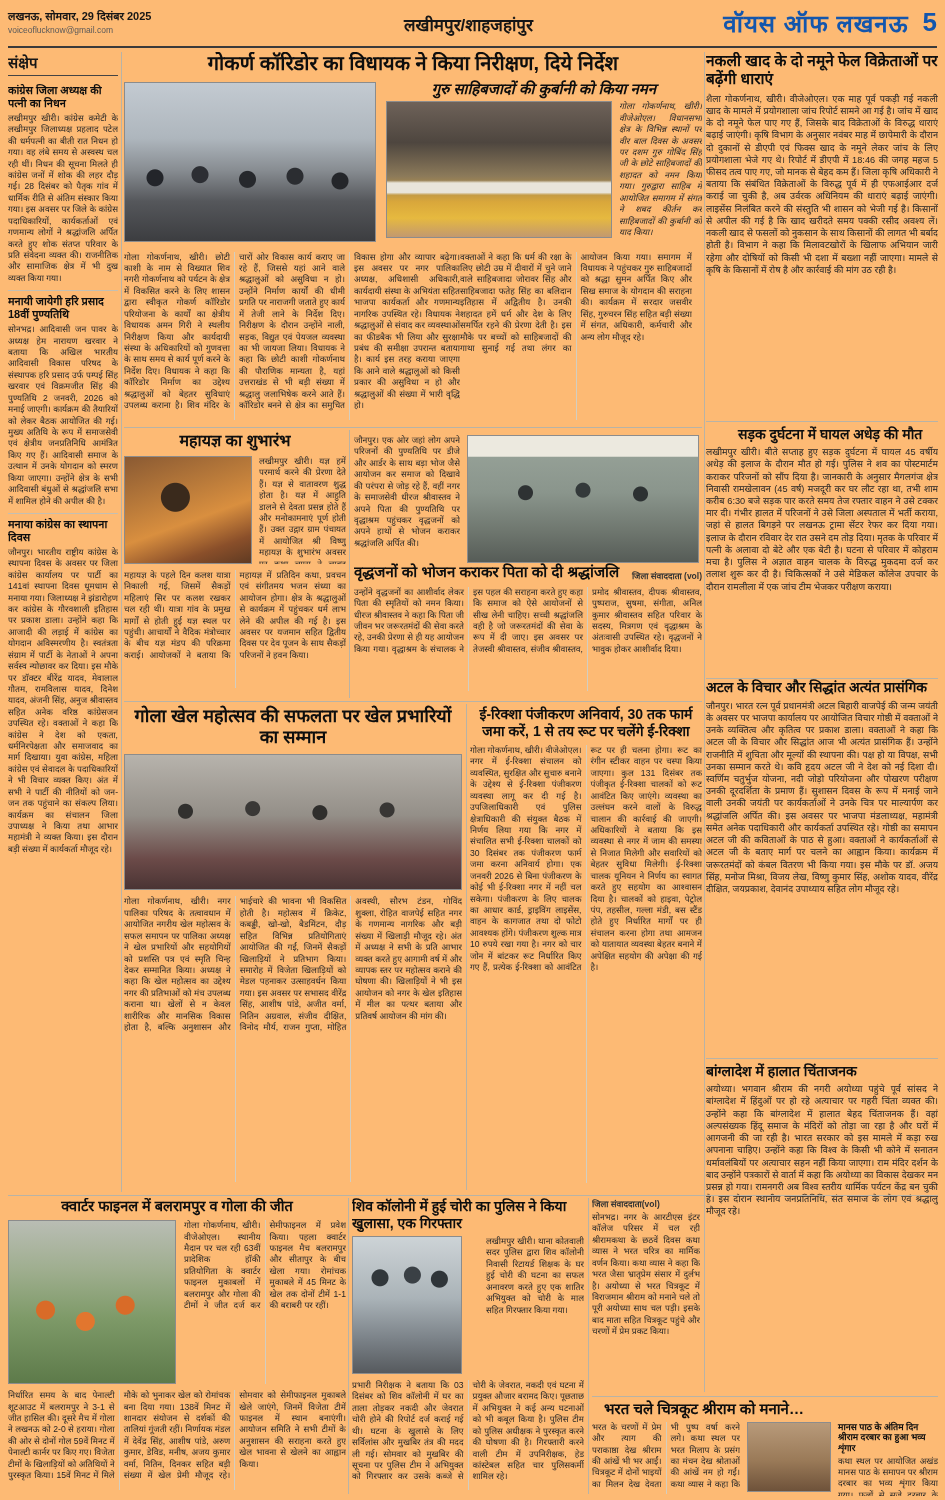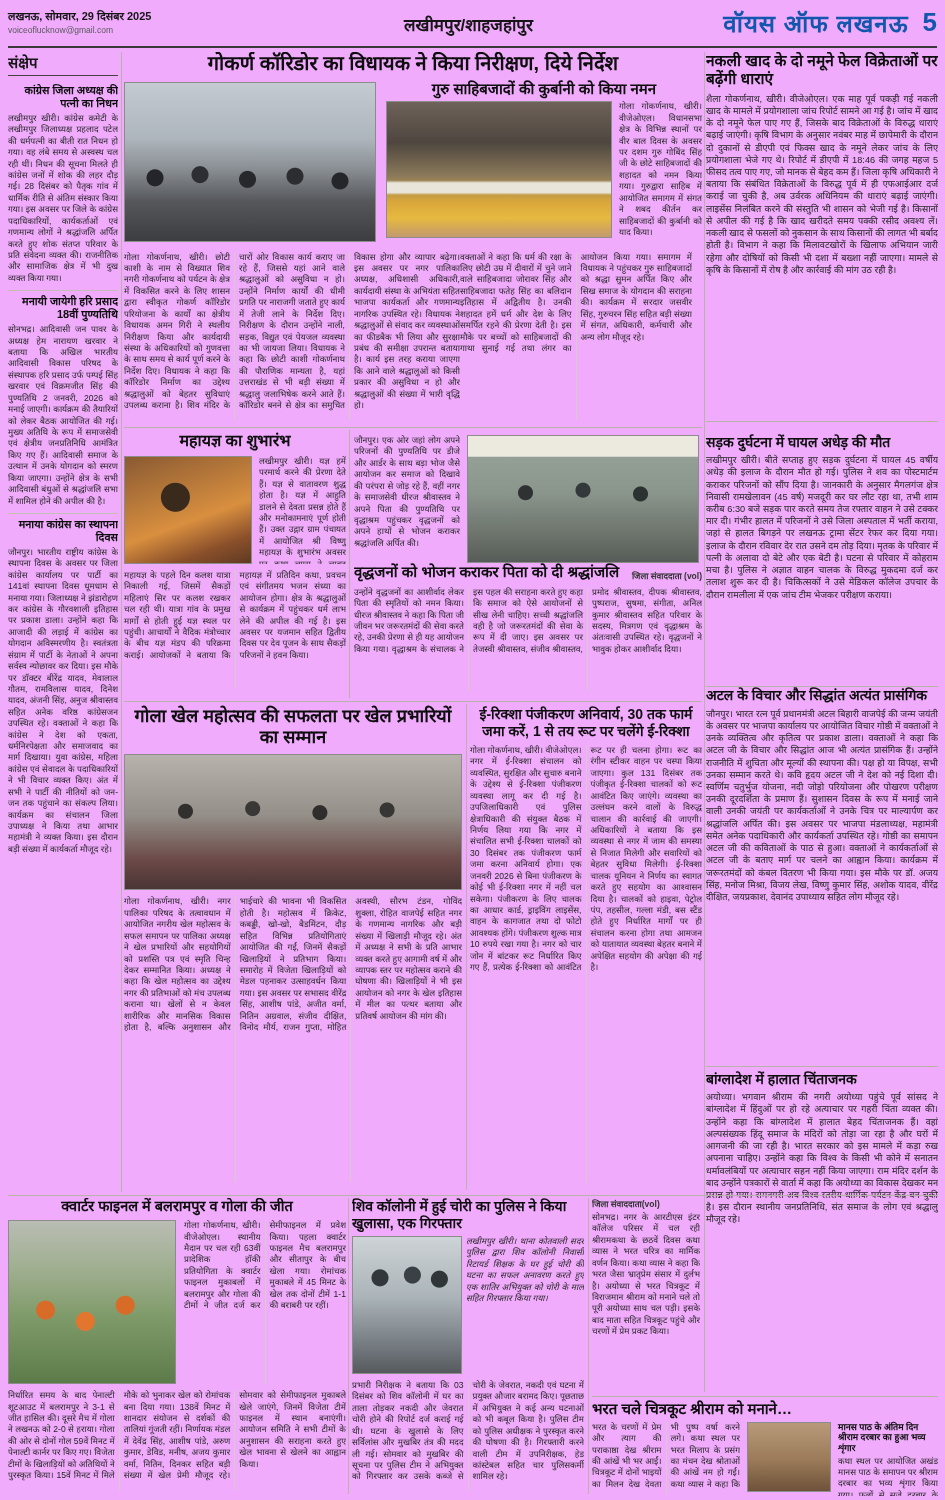--- a/index.html
+++ b/index.html
@@ -1,16 +1,16 @@
 <!DOCTYPE html>
 <html><head>
 <meta charset="utf-8">
 <style>
   html,body{margin:0;padding:0;background:#e8e6e0;}
-  .page{position:relative;width:945px;height:1500px;background:#f0abfc;
+  .page{position:relative;width:945px;height:1500px;background:#fdba74;
         font-family:"Liberation Sans","DejaVu Sans",sans-serif;color:#161616;overflow:hidden;margin:0 auto;}
   .abs{position:absolute;}
   .hl{font-weight:bold;color:#0e0e0e;line-height:1.18;}
   .bt{font-size:8.6px;line-height:1.33;text-align:justify;color:#262626;overflow:hidden;}
   .bt-lg{font-size:9.2px;}
   .c2{column-count:2;column-gap:9px;column-rule:1px solid #d3cec0;}
   .c3{column-count:3;column-gap:9px;column-rule:1px solid #d3cec0;}
   .vline{width:1px;background:#b8b3a6;}
   .hline{height:1px;background:#b8b3a6;}
   .photo{border:1px solid #8c8c8c;box-sizing:border-box;}
@@ -19,21 +19,21 @@
   .mast-date{font-size:11px;font-weight:bold;}
   .mast-email{font-size:8.5px;color:#5a5a5a;margin-top:2px;}
   .mast-center{left:0;right:8px;top:9px;text-align:center;font-size:17px;font-weight:bold;}
   .mast-right{right:0;top:2px;display:flex;align-items:center;gap:14px;}
   .brand{font-size:24px;font-weight:bold;letter-spacing:1px;}
   .pageno{font-size:26px;font-weight:bold;}
   
   .briefs{left:8px;top:52px;width:110px;height:1138px;overflow:hidden;}
   .briefs-title{font-size:15px;font-weight:bold;border-bottom:1.5px solid #444;padding-bottom:3px;margin-bottom:4px;}
   .brief{border-bottom:1px solid #c4bfb2;padding:4px 0 6px;}
-  .brief h3{font-size:11px;margin:0 0 3px;text-align:right;}
+  .brief h3{font-size:11px;margin:0 0 3px;}
   
   .ph-inspection{background:
     radial-gradient(circle at 12% 60%,#23252a 8px,rgba(0,0,0,0) 9px),
     radial-gradient(circle at 30% 58%,#2c2e33 8px,rgba(0,0,0,0) 9px),
     radial-gradient(circle at 49% 61%,#26282c 8px,rgba(0,0,0,0) 9px),
     radial-gradient(circle at 68% 59%,#2b2d31 8px,rgba(0,0,0,0) 9px),
     radial-gradient(circle at 86% 62%,#24262a 8px,rgba(0,0,0,0) 9px),
     linear-gradient(180deg,#c3cad1 0%,#aeb6bd 35%,#888d92 55%,#55575b 75%,#3c3d40 100%);}
   .ph-shrine{background:
     linear-gradient(180deg,rgba(0,0,0,0) 58%,#e9e5da 60%,#e9e5da 67%,rgba(0,0,0,0) 69%),
@@ -94,21 +94,21 @@
       <div class="bt">सोनभद्र। आदिवासी जन पावर के अध्यक्ष हेम नारायण खरवार ने बताया कि अखिल भारतीय आदिवासी विकास परिषद के संस्थापक हरि प्रसाद उर्फ पम्पई सिंह खरवार एवं विक्रमजीत सिंह की पुण्यतिथि 2 जनवरी, 2026 को मनाई जाएगी। कार्यक्रम की तैयारियों को लेकर बैठक आयोजित की गई। मुख्य अतिथि के रूप में समाजसेवी एवं क्षेत्रीय जनप्रतिनिधि आमंत्रित किए गए हैं। आदिवासी समाज के उत्थान में उनके योगदान को स्मरण किया जाएगा। उन्होंने क्षेत्र के सभी आदिवासी बंधुओं से श्रद्धांजलि सभा में शामिल होने की अपील की है।</div>
     </article>
     <article class="brief" style="border-bottom:none;">
       <h3 class="hl">मनाया कांग्रेस का स्थापना दिवस</h3>
       <div class="bt" style="max-height:760px;">जौनपुर। भारतीय राष्ट्रीय कांग्रेस के स्थापना दिवस के अवसर पर जिला कांग्रेस कार्यालय पर पार्टी का 141वां स्थापना दिवस धूमधाम से मनाया गया। जिलाध्यक्ष ने झंडारोहण कर कांग्रेस के गौरवशाली इतिहास पर प्रकाश डाला। उन्होंने कहा कि आजादी की लड़ाई में कांग्रेस का योगदान अविस्मरणीय है। स्वतंत्रता संग्राम में पार्टी के नेताओं ने अपना सर्वस्व न्योछावर कर दिया। इस मौके पर डॉक्टर बीरेंद्र यादव, मेवालाल गौतम, रामविलास यादव, दिनेश यादव, अंजनी सिंह, अनुज श्रीवास्तव सहित अनेक वरिष्ठ कांग्रेसजन उपस्थित रहे। वक्ताओं ने कहा कि कांग्रेस ने देश को एकता, धर्मनिरपेक्षता और समाजवाद का मार्ग दिखाया। युवा कांग्रेस, महिला कांग्रेस एवं सेवादल के पदाधिकारियों ने भी विचार व्यक्त किए। अंत में सभी ने पार्टी की नीतियों को जन-जन तक पहुंचाने का संकल्प लिया। कार्यक्रम का संचालन जिला उपाध्यक्ष ने किया तथा आभार महामंत्री ने व्यक्त किया। इस दौरान बड़ी संख्या में कार्यकर्ता मौजूद रहे।</div>
     </article>
   </aside>
 
   <section class="abs" style="left:124px;top:52px;width:578px;height:372px;overflow:hidden;">
     <h1 class="hl" style="font-size:20px;margin:0 0 4px;text-align:center;">गोकर्ण कॉरिडोर का विधायक ने किया निरीक्षण, दिये निर्देश</h1>
-    <div style="position:relative;height:166px;">
+    <div style="position:relative;height:166px;font-style:italic;">
       <div class="abs photo ph-inspection" style="left:0;top:2px;width:252px;height:160px;"></div>
       <div class="abs" style="left:262px;top:0;width:316px;">
         <h2 class="hl" style="font-size:15px;margin:0 0 4px;text-align:center;">गुरु साहिबजादों की कुर्बानी को किया नमन</h2>
         <div style="display:flex;gap:7px;">
           <div class="photo ph-shrine" style="width:226px;height:137px;flex:none;"></div>
           <div class="bt" style="height:137px;">गोला गोकर्णनाथ, खीरी। वीजेओएल। विधानसभा क्षेत्र के विभिन्न स्थानों पर वीर बाल दिवस के अवसर पर दशम गुरु गोबिंद सिंह जी के छोटे साहिबजादों की शहादत को नमन किया गया। गुरुद्वारा साहिब में आयोजित समागम में संगत ने शबद कीर्तन कर साहिबजादों की कुर्बानी को याद किया।</div>
         </div>
       </div>
     </div>
     <div style="display:flex;margin-top:6px;">
@@ -148,21 +148,21 @@
     <h2 class="hl" style="font-size:14px;margin:2px 0 6px;text-align:center;">ई-रिक्शा पंजीकरण अनिवार्य, 30 तक फार्म जमा करें, 1 से तय रूट पर चलेंगे ई-रिक्शा</h2>
     <div class="bt c2" style="height:438px;">गोला गोकर्णनाथ, खीरी। वीजेओएल। नगर में ई-रिक्शा संचालन को व्यवस्थित, सुरक्षित और सुचारु बनाने के उद्देश्य से ई-रिक्शा पंजीकरण व्यवस्था लागू कर दी गई है। उपजिलाधिकारी एवं पुलिस क्षेत्राधिकारी की संयुक्त बैठक में निर्णय लिया गया कि नगर में संचालित सभी ई-रिक्शा चालकों को 30 दिसंबर तक पंजीकरण फार्म जमा करना अनिवार्य होगा। एक जनवरी 2026 से बिना पंजीकरण के कोई भी ई-रिक्शा नगर में नहीं चल सकेगा। पंजीकरण के लिए चालक का आधार कार्ड, ड्राइविंग लाइसेंस, वाहन के कागजात तथा दो फोटो आवश्यक होंगे। पंजीकरण शुल्क मात्र 10 रुपये रखा गया है। नगर को चार जोन में बांटकर रूट निर्धारित किए गए हैं, प्रत्येक ई-रिक्शा को आवंटित रूट पर ही चलना होगा। रूट का रंगीन स्टीकर वाहन पर चस्पा किया जाएगा। कुल 131 दिसंबर तक पंजीकृत ई-रिक्शा चालकों को रूट आवंटित किए जाएंगे। व्यवस्था का उल्लंघन करने वालों के विरुद्ध चालान की कार्रवाई की जाएगी। अधिकारियों ने बताया कि इस व्यवस्था से नगर में जाम की समस्या से निजात मिलेगी और सवारियों को बेहतर सुविधा मिलेगी। ई-रिक्शा चालक यूनियन ने निर्णय का स्वागत करते हुए सहयोग का आश्वासन दिया है। चालकों को हाइवा, पेट्रोल पंप, तहसील, गल्ला मंडी, बस स्टैंड होते हुए निर्धारित मार्गों पर ही संचालन करना होगा तथा आमजन को यातायात व्यवस्था बेहतर बनाने में अपेक्षित सहयोग की अपेक्षा की गई है।</div>
   </section>
 
   <aside class="abs" style="left:706px;top:52px;width:232px;height:1340px;overflow:hidden;">
     <article>
       <h2 class="hl" style="font-size:15.5px;margin:0 0 4px;">नकली खाद के दो नमूने फेल विक्रेताओं पर बढ़ेंगी धाराएं</h2>
       <div class="bt bt-lg" style="height:328px;">शैला गोकर्णनाथ, खीरी। वीजेओएल। एक माह पूर्व पकड़ी गई नकली खाद के मामले में प्रयोगशाला जांच रिपोर्ट सामने आ गई है। जांच में खाद के दो नमूने फेल पाए गए हैं, जिसके बाद विक्रेताओं के विरुद्ध धाराएं बढ़ाई जाएंगी। कृषि विभाग के अनुसार नवंबर माह में छापेमारी के दौरान दो दुकानों से डीएपी एवं फिक्स खाद के नमूने लेकर जांच के लिए प्रयोगशाला भेजे गए थे। रिपोर्ट में डीएपी में 18:46 की जगह महज 5 फीसद तत्व पाए गए, जो मानक से बेहद कम हैं। जिला कृषि अधिकारी ने बताया कि संबंधित विक्रेताओं के विरुद्ध पूर्व में ही एफआईआर दर्ज कराई जा चुकी है, अब उर्वरक अधिनियम की धाराएं बढ़ाई जाएंगी। लाइसेंस निलंबित करने की संस्तुति भी शासन को भेजी गई है। किसानों से अपील की गई है कि खाद खरीदते समय पक्की रसीद अवश्य लें। नकली खाद से फसलों को नुकसान के साथ किसानों की लागत भी बर्बाद होती है। विभाग ने कहा कि मिलावटखोरों के खिलाफ अभियान जारी रहेगा और दोषियों को किसी भी दशा में बख्शा नहीं जाएगा। मामले से कृषि के किसानों में रोष है और कार्रवाई की मांग उठ रही है।</div>
     </article>
     <article style="border-top:1px solid #b8b3a6;padding-top:4px;">
-      <h2 class="hl" style="font-size:14px;margin:8px 0 4px;">सड़क दुर्घटना में घायल अधेड़ की मौत</h2>
+      <h2 class="hl" style="font-size:14px;margin:0 0 4px;padding-left:32px;">सड़क दुर्घटना में घायल अधेड़ की मौत</h2>
       <div class="bt bt-lg" style="height:232px;">लखीमपुर खीरी। बीते सप्ताह हुए सड़क दुर्घटना में घायल 45 वर्षीय अधेड़ की इलाज के दौरान मौत हो गई। पुलिस ने शव का पोस्टमार्टम कराकर परिजनों को सौंप दिया है। जानकारी के अनुसार मैगलगंज क्षेत्र निवासी रामखेलावन (45 वर्ष) मजदूरी कर घर लौट रहा था, तभी शाम करीब 6:30 बजे सड़क पार करते समय तेज रफ्तार वाहन ने उसे टक्कर मार दी। गंभीर हालत में परिजनों ने उसे जिला अस्पताल में भर्ती कराया, जहां से हालत बिगड़ने पर लखनऊ ट्रामा सेंटर रेफर कर दिया गया। इलाज के दौरान रविवार देर रात उसने दम तोड़ दिया। मृतक के परिवार में पत्नी के अलावा दो बेटे और एक बेटी है। घटना से परिवार में कोहराम मचा है। पुलिस ने अज्ञात वाहन चालक के विरुद्ध मुकदमा दर्ज कर तलाश शुरू कर दी है। चिकित्सकों ने उसे मेडिकल कॉलेज उपचार के दौरान रामलीला में एक जांच टीम भेजकर परीक्षण कराया।</div>
     </article>
     <article style="border-top:1px solid #b8b3a6;">
       <h2 class="hl" style="font-size:14px;margin:0 0 4px;">अटल के विचार और सिद्धांत अत्यंत प्रासंगिक</h2>
       <div class="bt bt-lg" style="height:358px;">जौनपुर। भारत रत्न पूर्व प्रधानमंत्री अटल बिहारी वाजपेई की जन्म जयंती के अवसर पर भाजपा कार्यालय पर आयोजित विचार गोष्ठी में वक्ताओं ने उनके व्यक्तित्व और कृतित्व पर प्रकाश डाला। वक्ताओं ने कहा कि अटल जी के विचार और सिद्धांत आज भी अत्यंत प्रासंगिक हैं। उन्होंने राजनीति में शुचिता और मूल्यों की स्थापना की। पक्ष हो या विपक्ष, सभी उनका सम्मान करते थे। कवि हृदय अटल जी ने देश को नई दिशा दी। स्वर्णिम चतुर्भुज योजना, नदी जोड़ो परियोजना और पोखरण परीक्षण उनकी दूरदर्शिता के प्रमाण हैं। सुशासन दिवस के रूप में मनाई जाने वाली उनकी जयंती पर कार्यकर्ताओं ने उनके चित्र पर माल्यार्पण कर श्रद्धांजलि अर्पित की। इस अवसर पर भाजपा मंडलाध्यक्ष, महामंत्री समेत अनेक पदाधिकारी और कार्यकर्ता उपस्थित रहे। गोष्ठी का समापन अटल जी की कविताओं के पाठ से हुआ। वक्ताओं ने कार्यकर्ताओं से अटल जी के बताए मार्ग पर चलने का आह्वान किया। कार्यक्रम में जरूरतमंदों को कंबल वितरण भी किया गया। इस मौके पर डॉ. अजय सिंह, मनोज मिश्रा, विजय लेख, विष्णु कुमार सिंह, अशोक यादव, वीरेंद्र दीक्षित, जयप्रकाश, देवानंद उपाध्याय सहित लोग मौजूद रहे।</div>
     </article>
     <article style="border-top:1px solid #b8b3a6;padding-top:4px;">
       <h2 class="hl" style="font-size:14px;margin:0 0 4px;">बांग्लादेश में हालात चिंताजनक</h2>
       <div class="bt bt-lg" style="height:268px;">अयोध्या। भगवान श्रीराम की नगरी अयोध्या पहुंचे पूर्व सांसद ने बांग्लादेश में हिंदुओं पर हो रहे अत्याचार पर गहरी चिंता व्यक्त की। उन्होंने कहा कि बांग्लादेश में हालात बेहद चिंताजनक हैं। वहां अल्पसंख्यक हिंदू समाज के मंदिरों को तोड़ा जा रहा है और घरों में आगजनी की जा रही है। भारत सरकार को इस मामले में कड़ा रुख अपनाना चाहिए। उन्होंने कहा कि विश्व के किसी भी कोने में सनातन धर्मावलंबियों पर अत्याचार सहन नहीं किया जाएगा। राम मंदिर दर्शन के बाद उन्होंने पत्रकारों से वार्ता में कहा कि अयोध्या का विकास देखकर मन प्रसन्न हो गया। रामनगरी अब विश्व स्तरीय धार्मिक पर्यटन केंद्र बन चुकी है। इस दौरान स्थानीय जनप्रतिनिधि, संत समाज के लोग एवं श्रद्धालु मौजूद रहे।</div>
     </article>
@@ -172,34 +172,34 @@
     <h2 class="hl" style="font-size:14.5px;margin:0 0 5px;text-align:center;">क्वार्टर फाइनल में बलरामपुर व गोला की जीत</h2>
     <div style="display:flex;gap:8px;">
       <div class="photo ph-hockey" style="width:168px;height:164px;flex:none;"></div>
       <div class="bt c2" style="height:164px;">गोला गोकर्णनाथ, खीरी। वीजेओएल। स्थानीय मैदान पर चल रही 63वीं प्रादेशिक हॉकी प्रतियोगिता के क्वार्टर फाइनल मुकाबलों में बलरामपुर और गोला की टीमों ने जीत दर्ज कर सेमीफाइनल में प्रवेश किया। पहला क्वार्टर फाइनल मैच बलरामपुर और सीतापुर के बीच खेला गया। रोमांचक मुकाबले में 45 मिनट के खेल तक दोनों टीमें 1-1 की बराबरी पर रहीं।</div>
     </div>
     <div class="bt c3" style="height:100px;margin-top:6px;">निर्धारित समय के बाद पेनाल्टी शूटआउट में बलरामपुर ने 3-1 से जीत हासिल की। दूसरे मैच में गोला ने लखनऊ को 2-0 से हराया। गोला की ओर से दोनों गोल 59वें मिनट में पेनाल्टी कार्नर पर किए गए। विजेता टीमों के खिलाड़ियों को अतिथियों ने पुरस्कृत किया। 15वें मिनट में मिले मौके को भुनाकर खेल को रोमांचक बना दिया गया। 138वें मिनट में शानदार संयोजन से दर्शकों की तालियां गूंजती रहीं। निर्णायक मंडल में देवेंद्र सिंह, आशीष पांडे, अरुण कुमार, डेविड, मनीष, अजय कुमार वर्मा, नितिन, दिनकर सहित बड़ी संख्या में खेल प्रेमी मौजूद रहे। सोमवार को सेमीफाइनल मुकाबले खेले जाएंगे, जिनमें विजेता टीमें फाइनल में स्थान बनाएंगी। आयोजन समिति ने सभी टीमों के अनुशासन की सराहना करते हुए खेल भावना से खेलने का आह्वान किया।</div>
   </section>
 
   <section class="abs" style="left:352px;top:1198px;width:232px;height:296px;overflow:hidden;">
     <h2 class="hl" style="font-size:14px;margin:0 0 5px;">शिव कॉलोनी में हुई चोरी का पुलिस ने किया खुलासा, एक गिरफ्तार</h2>
-    <div style="display:flex;gap:4px;font-style:italic;">
+    <div style="display:flex;gap:24px;">
       <div class="photo ph-police" style="width:110px;height:138px;flex:none;"></div>
       <div class="bt" style="height:138px;">लखीमपुर खीरी। थाना कोतवाली सदर पुलिस द्वारा शिव कॉलोनी निवासी रिटायर्ड शिक्षक के घर हुई चोरी की घटना का सफल अनावरण करते हुए एक शातिर अभियुक्त को चोरी के माल सहित गिरफ्तार किया गया।</div>
     </div>
     <div class="bt c2" style="height:110px;margin-top:6px;">प्रभारी निरीक्षक ने बताया कि 03 दिसंबर को शिव कॉलोनी में घर का ताला तोड़कर नकदी और जेवरात चोरी होने की रिपोर्ट दर्ज कराई गई थी। घटना के खुलासे के लिए सर्विलांस और मुखबिर तंत्र की मदद ली गई। सोमवार को मुखबिर की सूचना पर पुलिस टीम ने अभियुक्त को गिरफ्तार कर उसके कब्जे से चोरी के जेवरात, नकदी एवं घटना में प्रयुक्त औजार बरामद किए। पूछताछ में अभियुक्त ने कई अन्य घटनाओं को भी कबूल किया है। पुलिस टीम को पुलिस अधीक्षक ने पुरस्कृत करने की घोषणा की है। गिरफ्तारी करने वाली टीम में उपनिरीक्षक, हेड कांस्टेबल सहित चार पुलिसकर्मी शामिल रहे।</div>
   </section>
 
   <div class="abs" style="left:592px;top:1198px;width:108px;height:194px;overflow:hidden;">
     <div class="byline" style="margin-bottom:3px;">जिला संवाददाता(vol)</div>
     <div class="bt" style="height:178px;">सोनभद्र। नगर के आरटीएस इंटर कॉलेज परिसर में चल रही श्रीरामकथा के छठवें दिवस कथा व्यास ने भरत चरित्र का मार्मिक वर्णन किया। कथा व्यास ने कहा कि भरत जैसा भ्रातृप्रेम संसार में दुर्लभ है। अयोध्या से भरत चित्रकूट में विराजमान श्रीराम को मनाने चले तो पूरी अयोध्या साथ चल पड़ी। इसके बाद माता सहित चित्रकूट पहुंचे और चरणों में प्रेम प्रकट किया।</div>
   </div>
 
   <section class="abs" style="left:592px;top:1400px;width:346px;height:96px;overflow:hidden;">
-    <h2 class="hl" style="font-size:15px;margin:0 0 4px;">भरत चले चित्रकूट श्रीराम को मनाने…</h2>
+    <h2 class="hl" style="font-size:15px;margin:0 12px 4px;">भरत चले चित्रकूट श्रीराम को मनाने…</h2>
     <div style="display:flex;gap:7px;">
       <div class="bt c2" style="width:148px;height:72px;flex:none;">भरत के चरणों में प्रेम और त्याग की पराकाष्ठा देख श्रीराम की आंखें भी भर आईं। चित्रकूट में दोनों भाइयों का मिलन देख देवता भी पुष्प वर्षा करने लगे। कथा स्थल पर भरत मिलाप के प्रसंग का मंचन देख श्रोताओं की आंखें नम हो गईं। कथा व्यास ने कहा कि रामकथा केवल कथा नहीं, जीवन जीने की कला सिखाती है। चौदह वर्ष की अवधि में भरत ने तपस्वी जीवन जीकर आदर्श प्रस्तुत किया।</div>
       <div class="photo ph-table" style="width:84px;height:70px;flex:none;"></div>
       <div style="width:100px;">
         <div class="hl" style="font-size:9px;margin-bottom:2px;">मानस पाठ के अंतिम दिन श्रीराम दरबार का हुआ भव्य शृंगार</div>
         <div class="bt" style="height:44px;">कथा स्थल पर आयोजित अखंड मानस पाठ के समापन पर श्रीराम दरबार का भव्य शृंगार किया गया। फूलों से सजे दरबार के दर्शन को श्रद्धालुओं की भीड़ उमड़ पड़ी। आरती के बाद प्रसाद वितरण हुआ।</div>
       </div>
     </div>
   </section>
 

